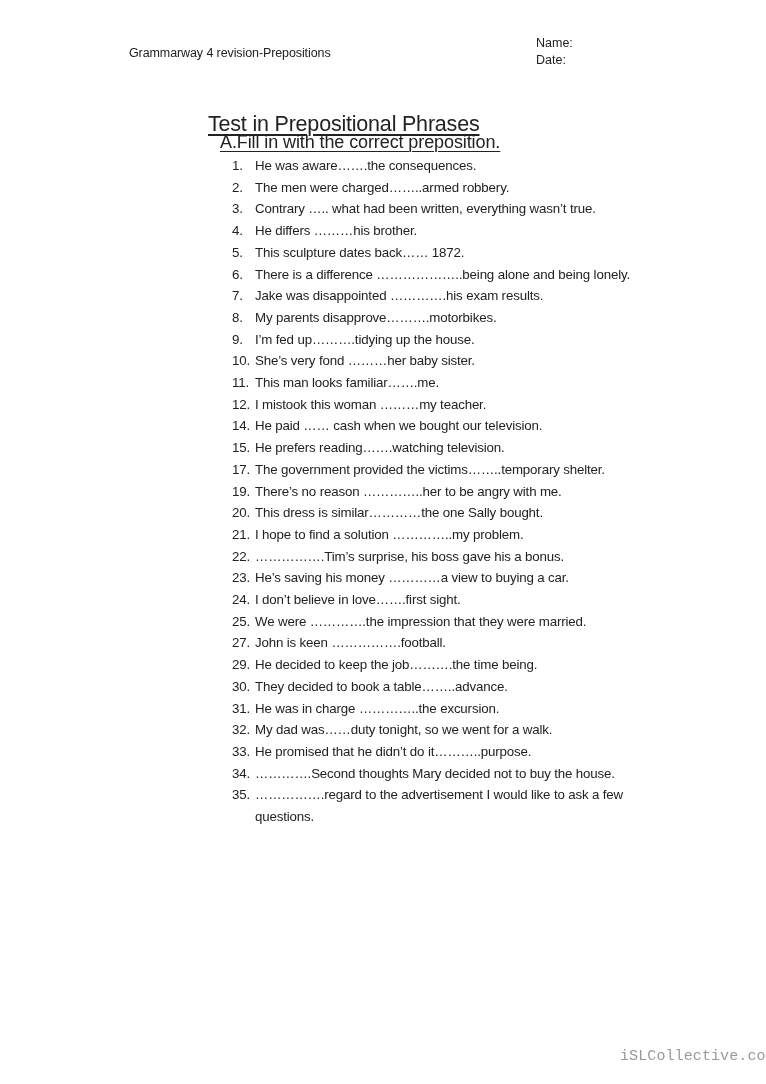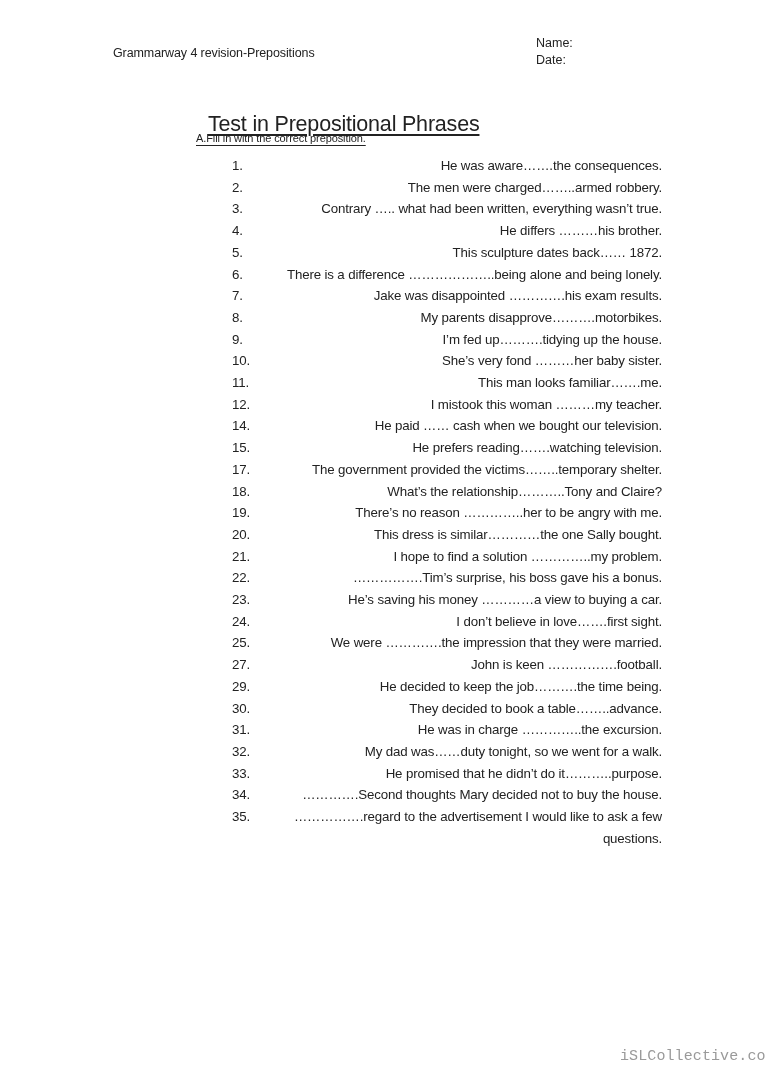--- a/index.html
+++ b/index.html
@@ -10,21 +10,21 @@
     body {
       width: 766px;
       height: 1084px;
       position: relative;
       overflow: hidden;
       font-family: "Liberation Sans", "DejaVu Sans", sans-serif;
       color: #222222;
     }
     .header-left {
       position: absolute;
-      left: 113px;
+      left: 129px;
       top: 46px;
       font-size: 12.5px;
       letter-spacing: -0.1px;
     }
     .header-right {
       position: absolute;
       left: 536px;
       top: 35px;
       font-size: 12.5px;
       line-height: 17px;
@@ -35,23 +35,23 @@
       top: 112px;
       font-size: 21.5px;
       text-decoration: underline;
       text-underline-offset: 3px;
       text-decoration-thickness: 1.5px;
       letter-spacing: -0.2px;
       white-space: nowrap;
     }
     .section-heading {
       position: absolute;
-      left: 196px;
+      left: 220px;
       top: 132px;
-      font-size: 11px;
+      font-size: 18px;
       text-decoration: underline;
       text-underline-offset: 3px;
       text-decoration-thickness: 1.2px;
       letter-spacing: -0.1px;
       white-space: nowrap;
     }
     .question-list {
       position: absolute;
       left: 232px;
       top: 155px;
@@ -65,21 +65,20 @@
       font-size: 13.3px;
       line-height: 21.7px;
       letter-spacing: -0.15px;
     }
     .question-num {
       width: 23px;
       flex: 0 0 23px;
     }
     .question-text {
       flex: 1;
-      text-align: right;
     }
     .watermark {
       position: absolute;
       left: 620px;
       top: 1048px;
       font-size: 15px;
       color: #9a9a9a;
       letter-spacing: 0.1px;
       font-family: Liberation Mono, monospace;
     }
@@ -151,24 +150,20 @@
     </li>
   <li class="question-item">
       <span class="question-num">15.</span>
       <span class="question-text">He prefers reading…….watching television.</span>
     </li>
   <li class="question-item">
       <span class="question-num">17.</span>
       <span class="question-text">The government provided the victims……..temporary shelter.</span>
     </li>
   <li class="question-item">
-      <span class="question-num">18.</span>
-      <span class="question-text">What’s the relationship………..Tony and Claire?</span>
-    </li>
-  <li class="question-item">
       <span class="question-num">19.</span>
       <span class="question-text">There’s no reason …………..her to be angry with me.</span>
     </li>
   <li class="question-item">
       <span class="question-num">20.</span>
       <span class="question-text">This dress is similar…………the one Sally bought.</span>
     </li>
   <li class="question-item">
       <span class="question-num">21.</span>
       <span class="question-text">I hope to find a solution …………..my problem.</span>

